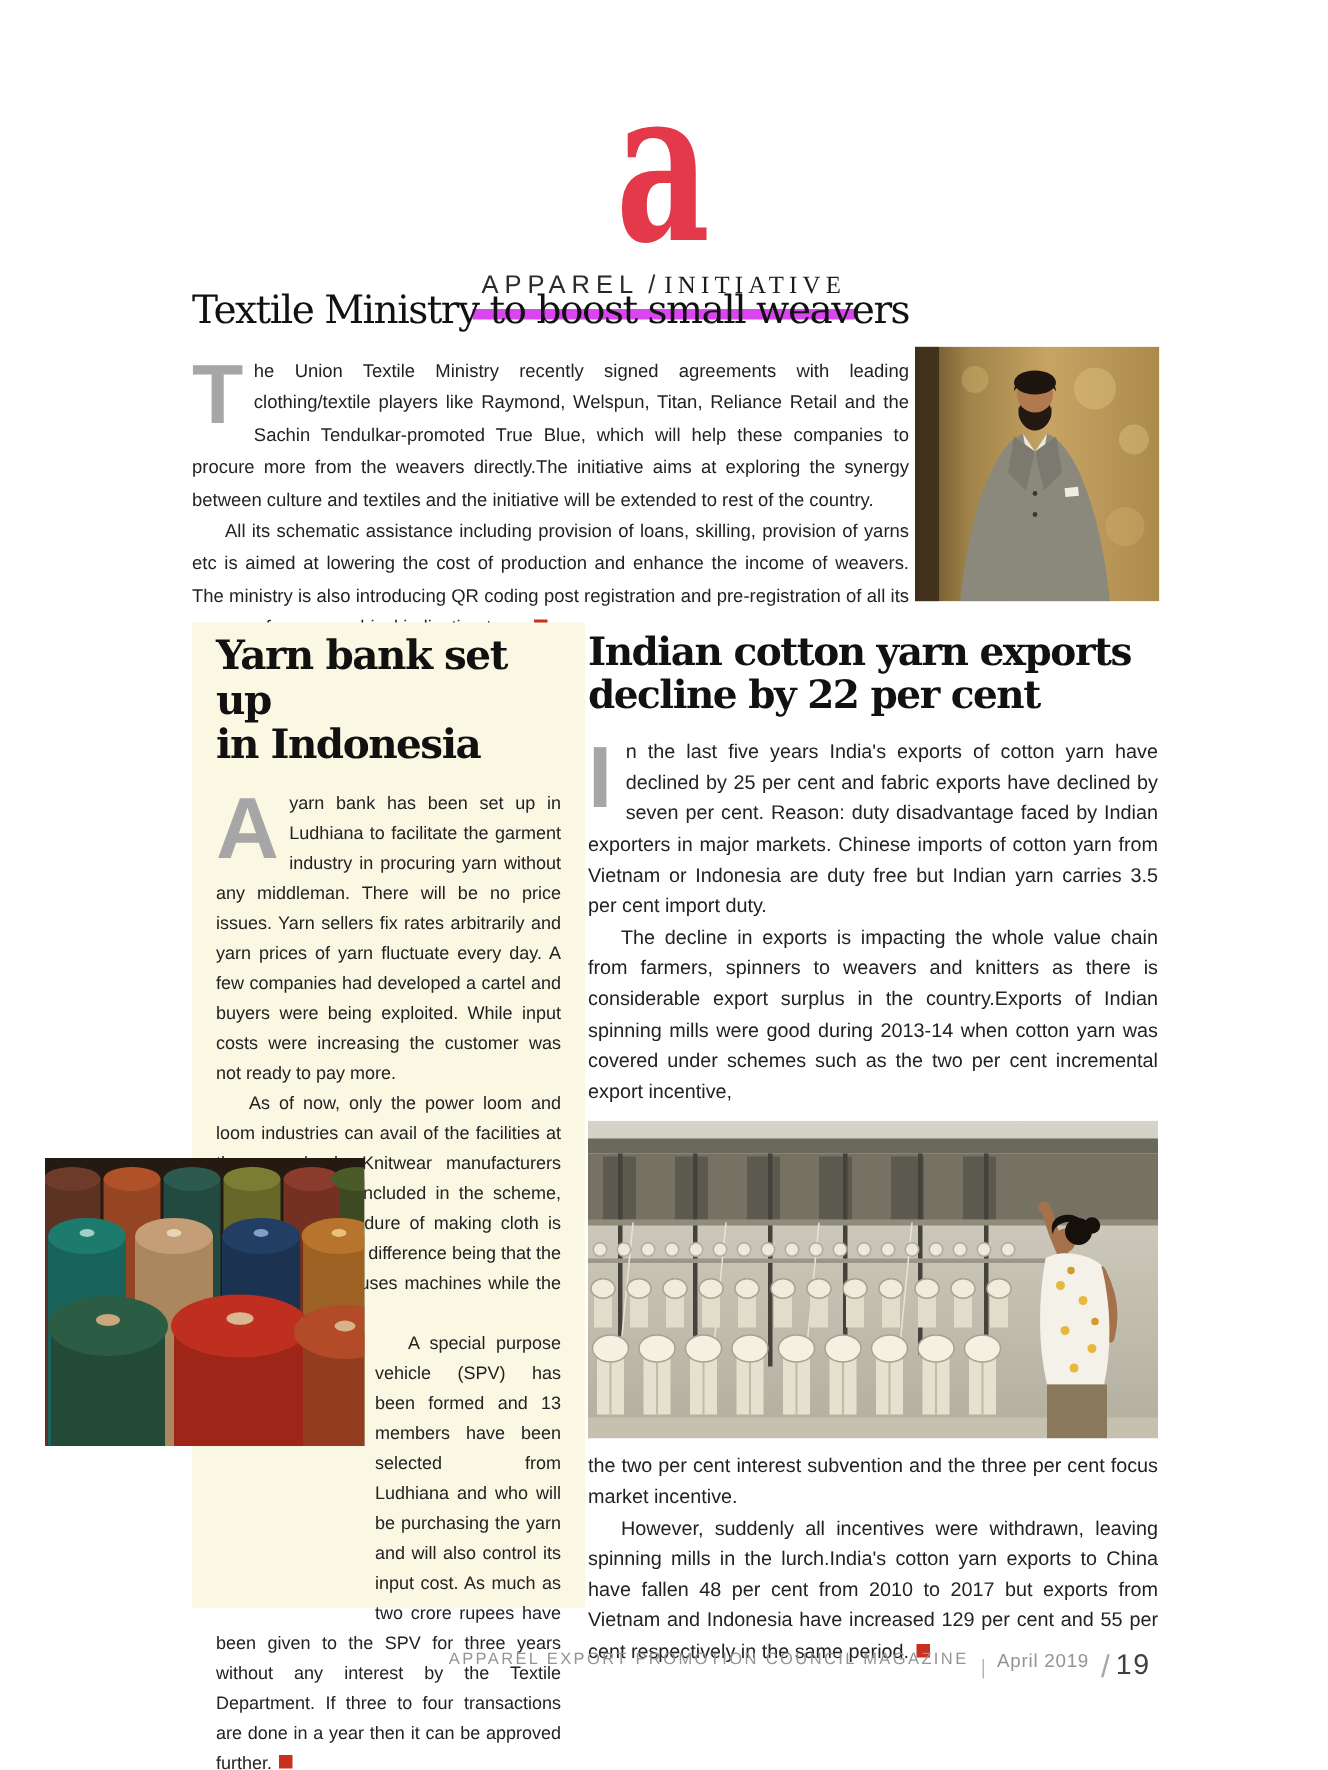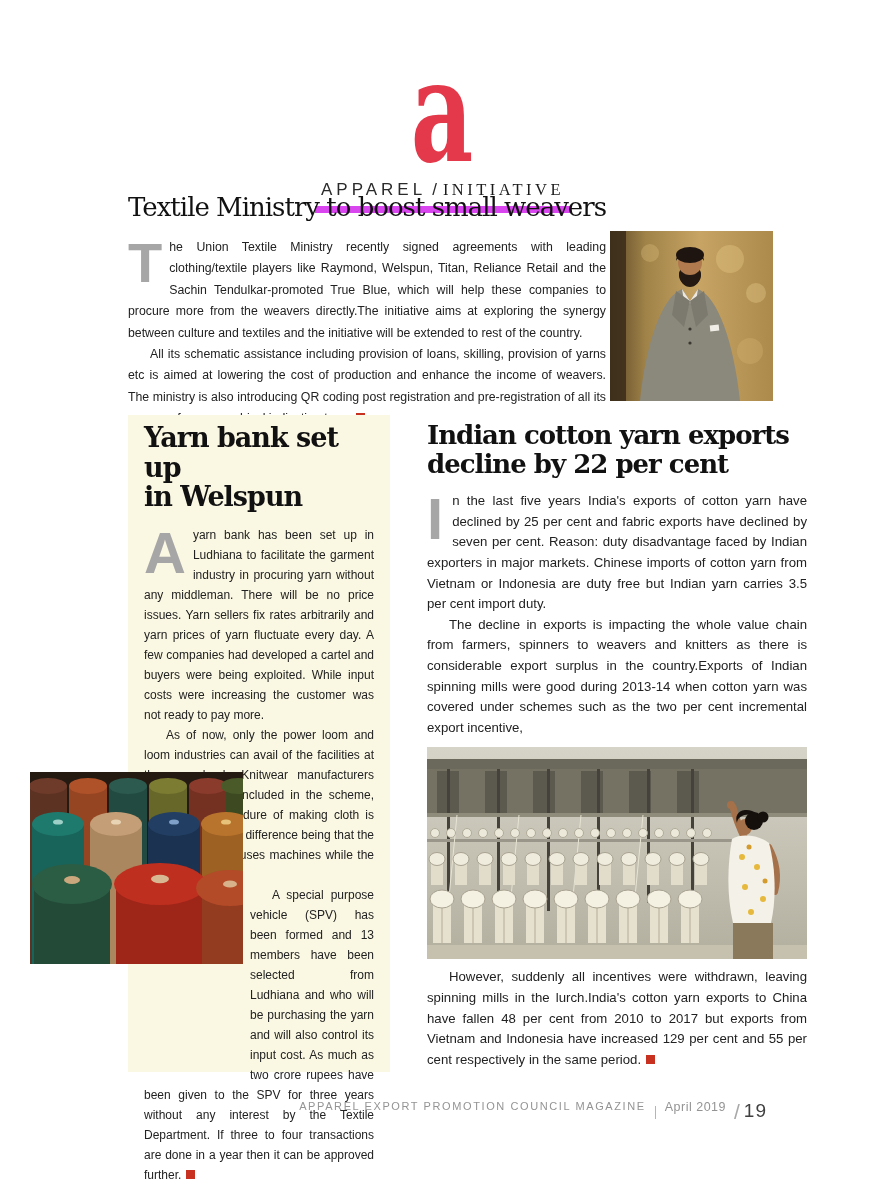--- a/index.html
+++ b/index.html
@@ -35,21 +35,21 @@
   .yarn-box{position:absolute;left:128px;top:415px;width:262px;height:657px;background:#faf7e2;
             box-sizing:border-box;padding:8px 16px 0 16px;}
   .box-title{font-family:"DejaVu Serif",serif;font-weight:bold;font-size:27px;line-height:1.1;
              letter-spacing:-1px;color:#111;}
   .box-body{margin-top:13px;font-size:12px;line-height:20px;text-align:justify;color:#222;}
   .box-body p{margin:0;}
   .dc-box{font-size:58px;line-height:48px;margin:4px 7px 0 0;}
   .wrap-spacer{float:left;width:106px;height:190px;}
 
   
-  .right-col{position:absolute;left:427px;top:421px;width:380px;}
+  .right-col{position:absolute;left:392px;top:421px;width:380px;}
   .col-title{font-family:"DejaVu Serif",serif;font-weight:bold;font-size:26px;line-height:1.12;
              letter-spacing:-1px;color:#111;}
   .col-body{margin-top:12px;font-size:13.2px;line-height:20.6px;text-align:justify;color:#222;}
   .col-body p{margin:0;}
   .dc-col{font-size:58px;line-height:48px;margin:4px 9px 0 0;}
   .mill-photo{width:380px;height:212px;margin:9px 0 8px 0;overflow:hidden;}
 
   
   .footer{position:absolute;top:1100px;right:118px;display:flex;align-items:flex-start;
           color:#949494;white-space:nowrap;}
@@ -109,21 +109,21 @@
       <ellipse cx="80" cy="32" rx="12" ry="12" fill="#b07a4e"></ellipse>
       <path d="M66,30 C66,16 94,16 94,30 C90,22 70,22 66,30 Z" fill="#1f1510"></path>
       <ellipse cx="80" cy="24" rx="14" ry="8" fill="#1f1510"></ellipse>
       <path d="M69,40 C72,50 88,50 91,40 C91,52 85,56 80,56 C75,56 69,52 69,40 Z" fill="#241812"></path>
     </svg>
   </div>
 
   <div class="yarn-box">
     <div class="box-title">
       <span>Yarn bank set up</span><br>
-      <span>in Welspun</span>
+      <span>in Indonesia</span>
     </div>
     <div class="box-body">
       <p><span class="dropcap dc-box">A</span><span>yarn bank has been set up in Ludhiana to facilitate the garment industry in procuring yarn without any middleman. There will be no price issues. Yarn sellers fix rates arbitrarily and yarn prices of yarn fluctuate every day. A few companies had developed a cartel and buyers were being exploited. While input costs were increasing the customer was not ready to pay more.</span></p>
       <p class="indent"><span>As of now, only the power loom and loom industries can avail of the facilities at the yarn bank. Knitwear manufacturers also want to be included in the scheme, arguing the procedure of making cloth is the same, the only difference being that the knitwear industry uses machines while the other</span></p>
       <div class="wrap-spacer"></div>
       <p class="indent"><span>A special purpose vehicle (SPV) has been formed and 13 members have been selected from Ludhiana and who will be purchasing the yarn and will also control its input cost. As much as two crore rupees have been given to the SPV for three years without any interest by the Textile Department. If three to four transactions are done in a year then it can be approved further.</span><span class="end-marker"></span></p>
     </div>
   </div>
 
   <div class="photo-frame yarn-photo">
@@ -326,20 +326,21 @@
               </g>
             <rect x="306" y="176" width="40" height="36" fill="#8a795a"></rect>
             <ellipse cx="318" cy="80" rx="7" ry="8" fill="#a5714a"></ellipse>
             <path d="M310,76 C310,66 330,64 332,74 C334,68 326,62 318,63 C310,64 308,70 310,76 Z" fill="#15100c"></path>
             <circle cx="327" cy="74" r="9" fill="#15100c"></circle>
             <circle cx="336" cy="70" r="5.5" fill="#15100c"></circle>
           </g>
         </svg>
       </div>
 
+      <p><span>the two per cent interest subvention and the three per cent focus market incentive.</span></p>
       <p class="indent"><span>However, suddenly all incentives were withdrawn, leaving spinning mills in the lurch.India's cotton yarn exports to China have fallen 48 per cent from 2010 to 2017 but exports from Vietnam and Indonesia have increased 129 per cent and 55 per cent respectively in the same period.</span><span class="end-marker"></span></p>
     </div>
   </div>
 
   <div class="footer">
     <span class="mag">APPAREL EXPORT PROMOTION COUNCIL MAGAZINE</span>
     <span class="divider"></span>
     <span class="date">April 2019</span>
     <span class="slash">/</span>
     <span class="pageno">19</span>

